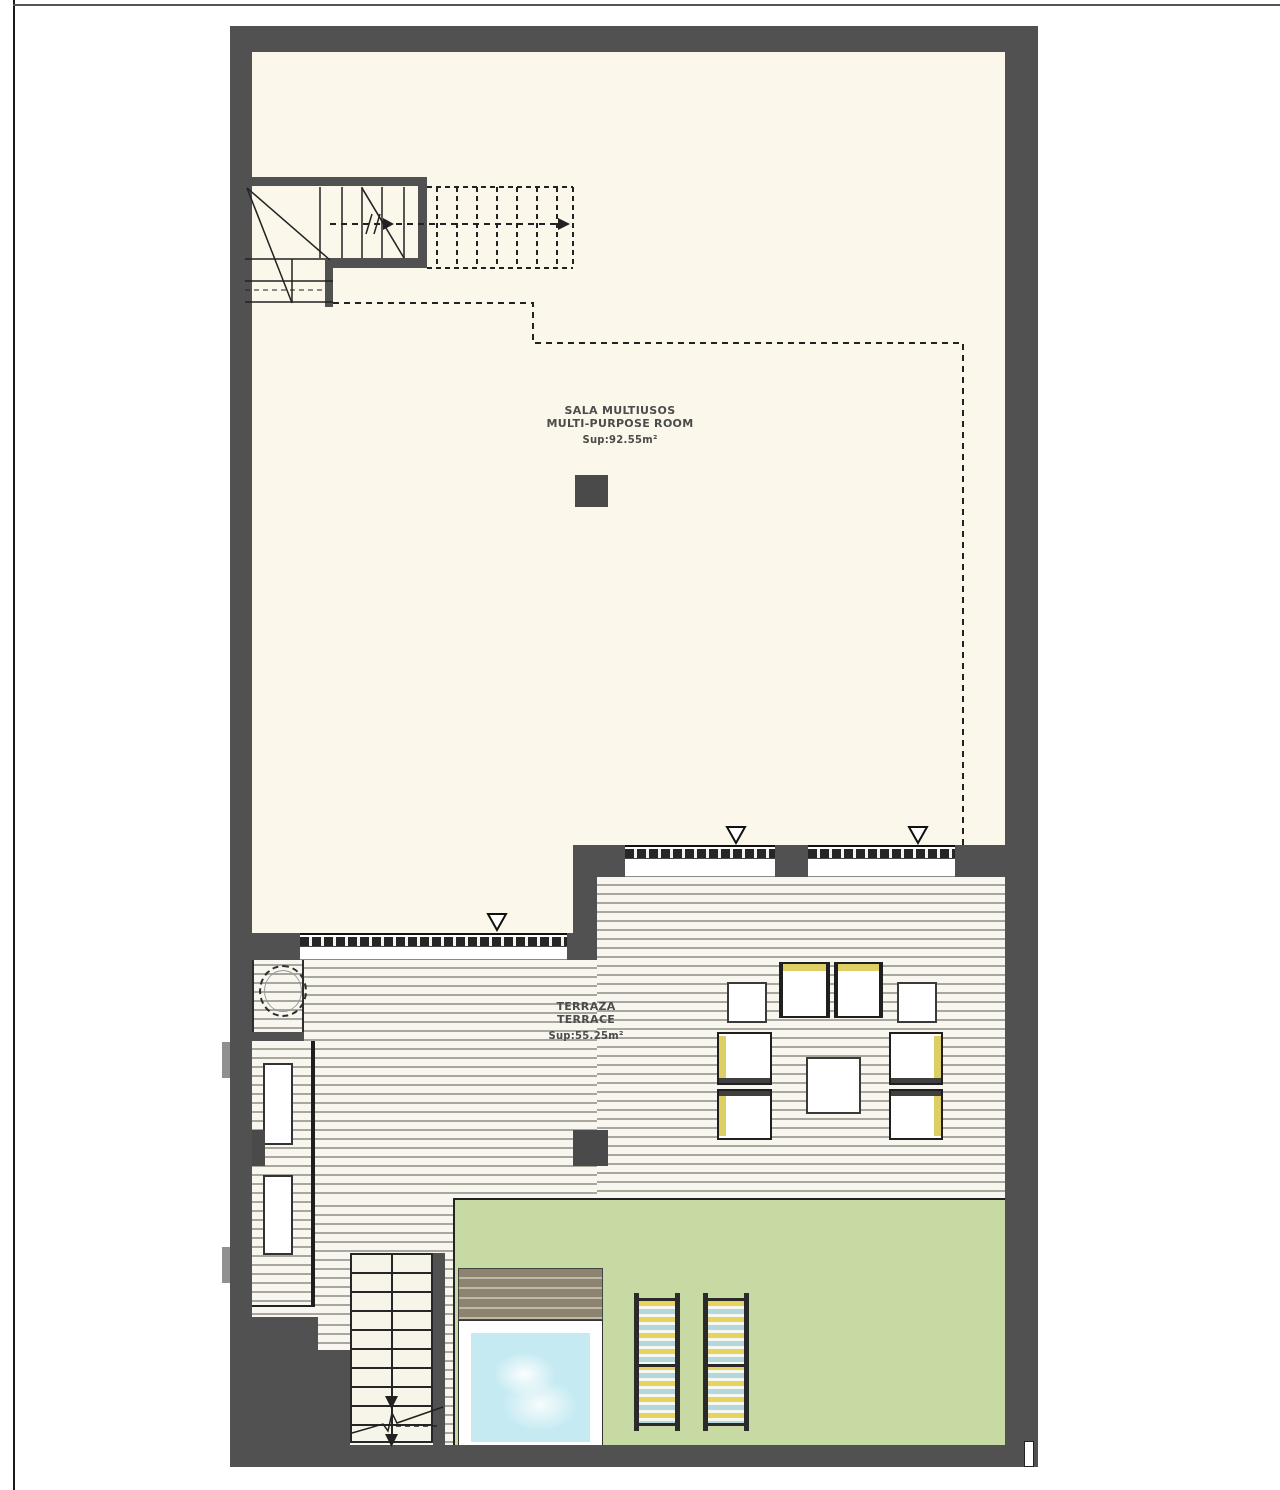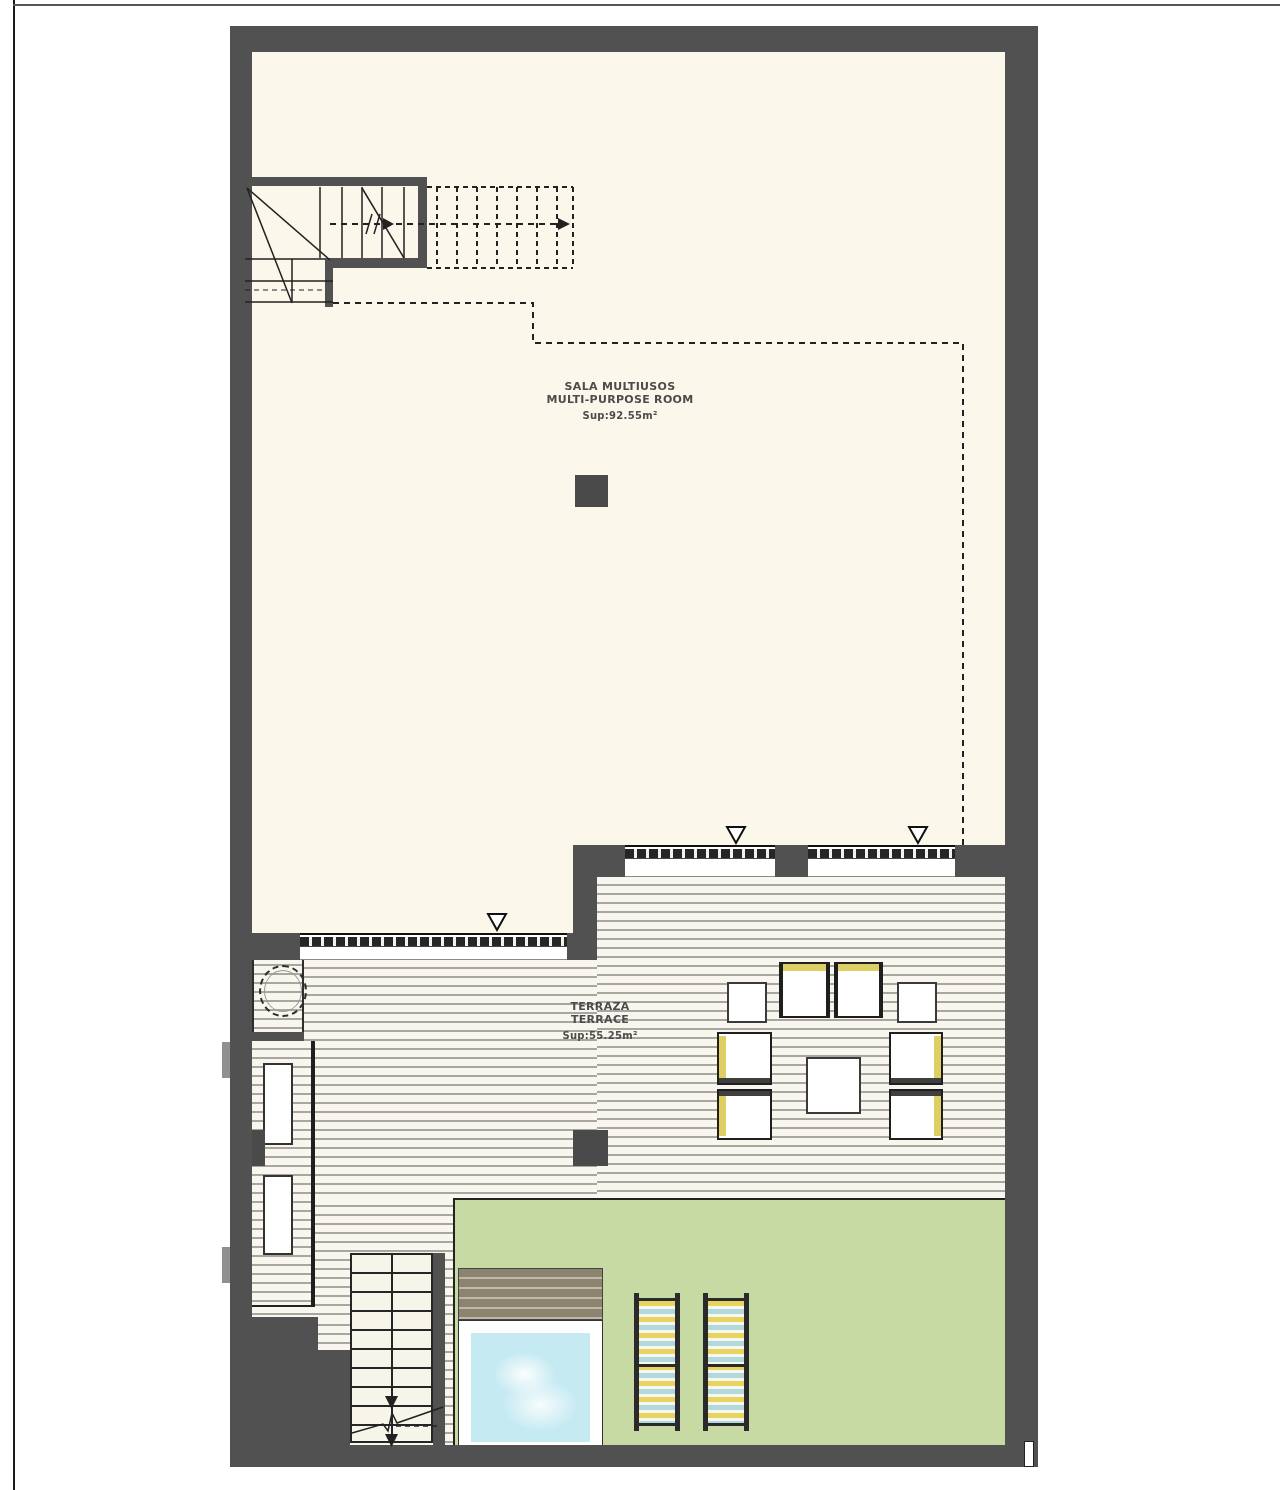--- a/index.html
+++ b/index.html
@@ -197,24 +197,24 @@
     <polygon points="727,827 745,827 736,843" fill="#fff" stroke="#111" stroke-width="2"></polygon>
     <polygon points="909,827 927,827 918,843" fill="#fff" stroke="#111" stroke-width="2"></polygon>
     <polygon points="488,914 506,914 497,930" fill="#fff" stroke="#111" stroke-width="2"></polygon>
 
     <polygon points="385,1396 398,1396 391.5,1409" fill="#222"></polygon>
     <polyline points="352,1433 383,1424 388,1431 392,1413 397,1423 443,1407" fill="none" stroke="#222" stroke-width="1.5"></polyline>
     <line x1="396" y1="1426" x2="441" y2="1426" stroke="#222" stroke-width="1.5" stroke-dasharray="5 4"></line>
     <polygon points="385,1434 398,1434 391.5,1447" fill="#222"></polygon>
   </svg>
 
-  <div class="abs label" style="left:530px;top:380px;width:180px;">
+  <div class="abs label" style="left:530px;top:404px;width:180px;">
     <div>SALA MULTIUSOS</div>
     <div>MULTI-PURPOSE ROOM</div>
     <div class="sup">Sup:92.55m²</div>
   </div>
-  <div class="abs label" style="left:520px;top:1000px;width:160px;">
+  <div class="abs label" style="left:506px;top:1000px;width:160px;">
     <div>TERRAZA</div>
     <div>TERRACE</div>
     <div class="sup">Sup:55.25m²</div>
   </div>
 
 </div>
 
 </body></html>

